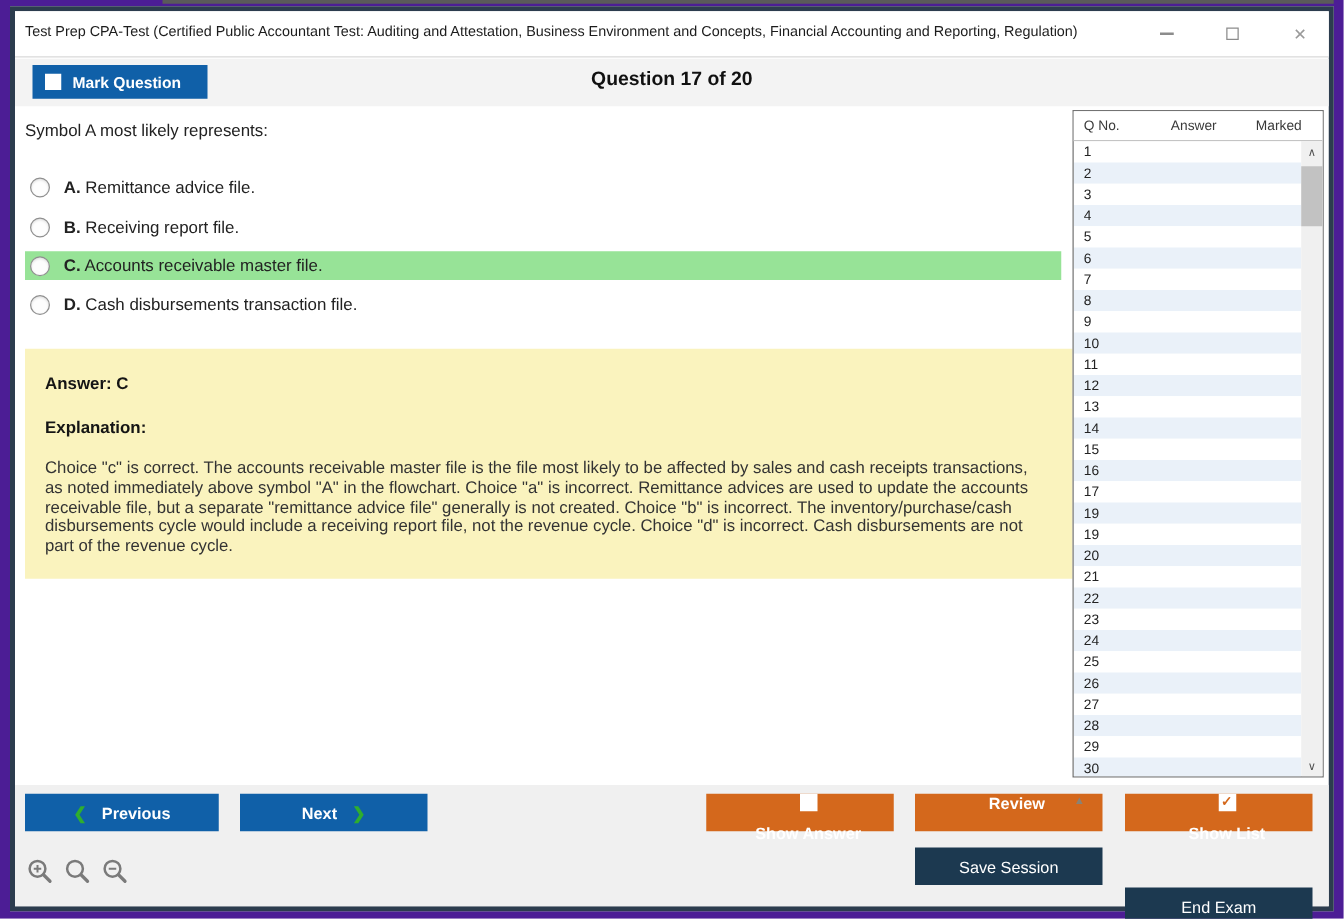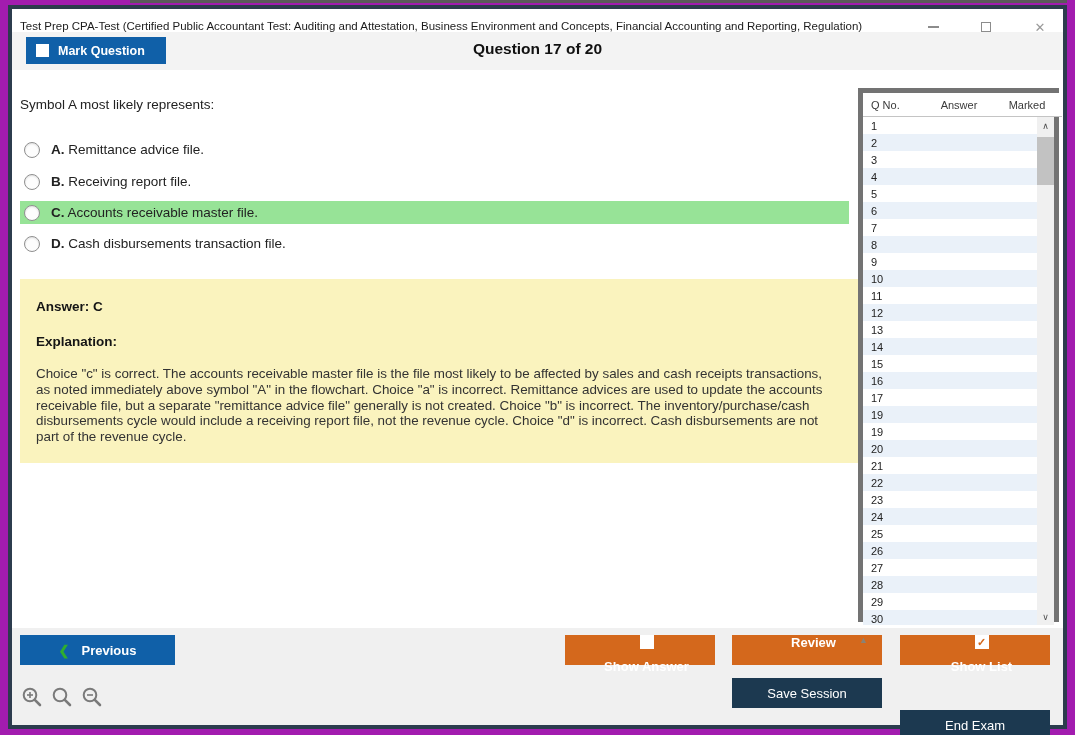--- a/index.html
+++ b/index.html
@@ -7,51 +7,51 @@
     --accent-orange:#D4681C;
     --dark-navy:#1C3950;
     --highlight-green:#97E397;
     --explanation-yellow:#FAF3BE;
     --alt-row-blue:#EAF1F9;
     --window-border:#2C3C4E;
     --chevron-green:#2FAE2F;
   }
   *{margin:0;padding:0;box-sizing:border-box;}
   html,body{width:1075px;height:735px;background:#ffffff;font-family:"Liberation Sans",sans-serif;overflow:hidden;}
-  .stage{position:relative;width:1075px;height:735px;background:#a21caf;}
+  .stage{position:relative;width:1075px;height:735px;background:#4c1d95;}
   .top-artifact{position:absolute;left:130px;top:0;width:937px;height:3px;background:#5a5a5a;}
   .window{position:absolute;left:8px;top:5px;width:1059px;height:724px;background:#fff;border:4px solid var(--window-border);}
   
   .titlebar{position:absolute;left:0;top:0;width:1051px;height:37px;background:#fff;border-bottom:1px solid #d9d9d9;}
   .title{position:absolute;left:8px;top:11px;font-size:11.5px;color:#1c1c1c;white-space:nowrap;}
   .ctrl{position:absolute;top:6px;width:30px;height:24px;display:flex;align-items:center;justify-content:center;color:#8c8c8c;cursor:default;}
   .ctrl.min{right:115px;}
   .ctrl.max{right:62px;}
   .ctrl.close{right:8px;font-size:13px;color:#9a9a9a;}
   .minbar{width:11px;height:1.5px;background:#8c8c8c;display:block;}
   .maxbox{width:10px;height:10px;border:1.3px solid #8c8c8c;display:block;}
   
-  .headerband{position:absolute;left:0;top:23px;width:1051px;height:38px;background:#f3f3f3;}
+  .headerband{position:absolute;left:0;top:38px;width:1051px;height:38px;background:#f3f3f3;}
   .btn{border:none;display:flex;align-items:center;cursor:pointer;font-family:"Liberation Sans",sans-serif;}
   .mark-btn{position:absolute;left:14px;top:5px;width:140px;height:27px;background:var(--accent-blue);color:#fff;font-size:12.5px;font-weight:700;justify-content:flex-start;padding-left:10px;gap:9px;}
   .cb{width:13px;height:13px;background:#fff;display:inline-flex;align-items:center;justify-content:center;flex:0 0 auto;font-size:11px;font-weight:700;color:var(--accent-orange);line-height:1;}
   .qcounter{position:absolute;left:0;top:8px;width:1051px;text-align:center;font-size:15.5px;font-weight:700;color:#111;}
   
   .qtext{position:absolute;left:8px;top:88px;font-size:13.5px;color:#222;}
   .option{position:absolute;left:8px;width:829px;height:23px;display:flex;align-items:center;gap:11px;padding-left:4px;font-size:13.5px;color:#222;}
   .option.highlight{background:var(--highlight-green);}
   .radio{width:16px;height:16px;border-radius:50%;border:1px solid #8f8f8f;background:#fdfdfd;box-shadow:inset 0 1px 2px rgba(0,0,0,0.12);flex:0 0 auto;}
   .letter{font-weight:700;}
   
   .answerbox{position:absolute;left:8px;top:270px;width:971px;height:184px;background:var(--explanation-yellow);padding:20px 15px 12px 16px;}
   .ansline{font-size:13.5px;font-weight:700;color:#151515;}
   .expl-label{font-size:13.5px;font-weight:700;color:#151515;margin-top:20px;}
   .expl-text{font-size:13.4px;color:#333;margin-top:17px;line-height:1.175;width:800px;}
   
-  .qlist{position:absolute;left:846px;top:79px;width:201px;height:534px;border:5px solid #737373;background:#fff;}
+  .qlist{position:absolute;left:846px;top:79px;width:201px;height:534px;border:1px solid #737373;background:#fff;}
   .qlhead{position:absolute;left:0;top:0;width:199px;height:24px;background:#fff;border-bottom:1px solid #c4c4c4;font-size:11px;color:#3a3a3a;}
   .qlhead .h{position:absolute;top:6px;}
   .h-qno{left:8px;}
   .h-ans{left:58px;width:76px;text-align:center;}
   .h-mrk{left:134px;width:60px;text-align:center;}
   .qlbody{position:absolute;left:0;top:24px;width:182px;height:508px;overflow:hidden;}
   .qrow{width:182px;height:17px;font-size:11px;color:#222;display:flex;align-items:center;background:#fff;}
   .qrow.alt{background:var(--alt-row-blue);}
   .qrow .qno{padding-left:8px;width:50px;}
   .qrow .ans{width:76px;text-align:center;}
@@ -324,20 +324,24 @@
         <div class="sthumb"></div>
         <div class="sbtn down">∨</div>
       </div>
     </div>
 
     <div class="footer">
       <button class="btn fbtn blue b-prev">
         <span class="chev">❮</span>
         <span>Previous</span>
       </button>
+      <button class="btn fbtn blue b-next">
+        <span>Next</span>
+        <span class="chev">❯</span>
+      </button>
       <button class="btn fbtn orange b-showans">
         <span class="cb cb14"></span>
         <span>Show Answer</span>
       </button>
       <button class="btn fbtn orange b-review">
         <span>Review</span>
         <span class="rev-arrow">▲</span>
       </button>
       <button class="btn fbtn orange b-showlist">
         <span class="cb cb14">✓</span>

